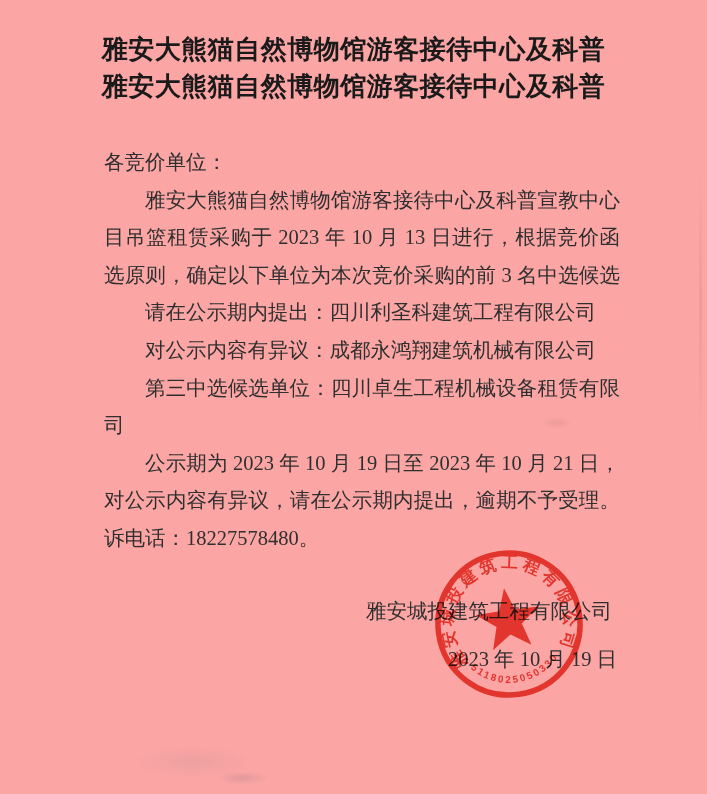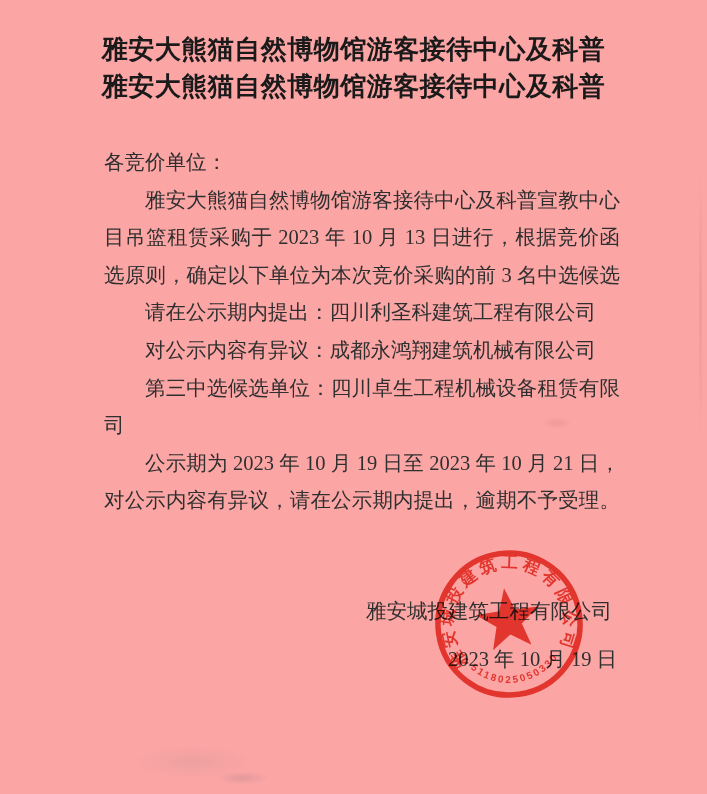--- a/index.html
+++ b/index.html
@@ -75,20 +75,21 @@
     <div class="line">各竞价单位：</div>
     <div class="line indent just">雅安大熊猫自然博物馆游客接待中心及科普宣教中心项</div>
     <div class="line just">目吊篮租赁采购于 2023 年 10 月 13 日进行，根据竞价函的中</div>
     <div class="line just">选原则，确定以下单位为本次竞价采购的前 3 名中选候选人：</div>
     <div class="line indent">请在公示期内提出：四川利圣科建筑工程有限公司</div>
     <div class="line indent">对公示内容有异议：成都永鸿翔建筑机械有限公司</div>
     <div class="line indent just">第三中选候选单位：四川卓生工程机械设备租赁有限公</div>
     <div class="line">司</div>
     <div class="line indent just">公示期为 2023 年 10 月 19 日至 2023 年 10 月 21 日，如</div>
     <div class="line just">对公示内容有异议，请在公示期内提出，逾期不予受理。投</div>
+    <div class="line">诉电话：18227578480。</div>
   </div>
 
   <div class="sig-company">雅安城投建筑工程有限公司</div>
   <div class="sig-date">2023 年 10 月 19 日</div>
 
   <svg class="stamp" viewBox="0 0 154 154" xmlns="http://www.w3.org/2000/svg">
     <circle class="stamp-ring" cx="77" cy="77" r="71"></circle>
     <polygon class="stamp-star" points="77,41 84.9,63.1 108.4,63.8 89.8,78.2 96.4,100.7 77,87.5 57.6,100.7 64.2,78.2 45.6,63.8 69.1,63.1"></polygon>
     <path id="arcTop" d="M 31.1 109.1 A 56 56 0 1 1 122.9 109.1" fill="none"></path>
     <path id="arcBottom" d="M 28.7 110.8 A 59 59 0 0 0 125.3 110.8" fill="none"></path>

